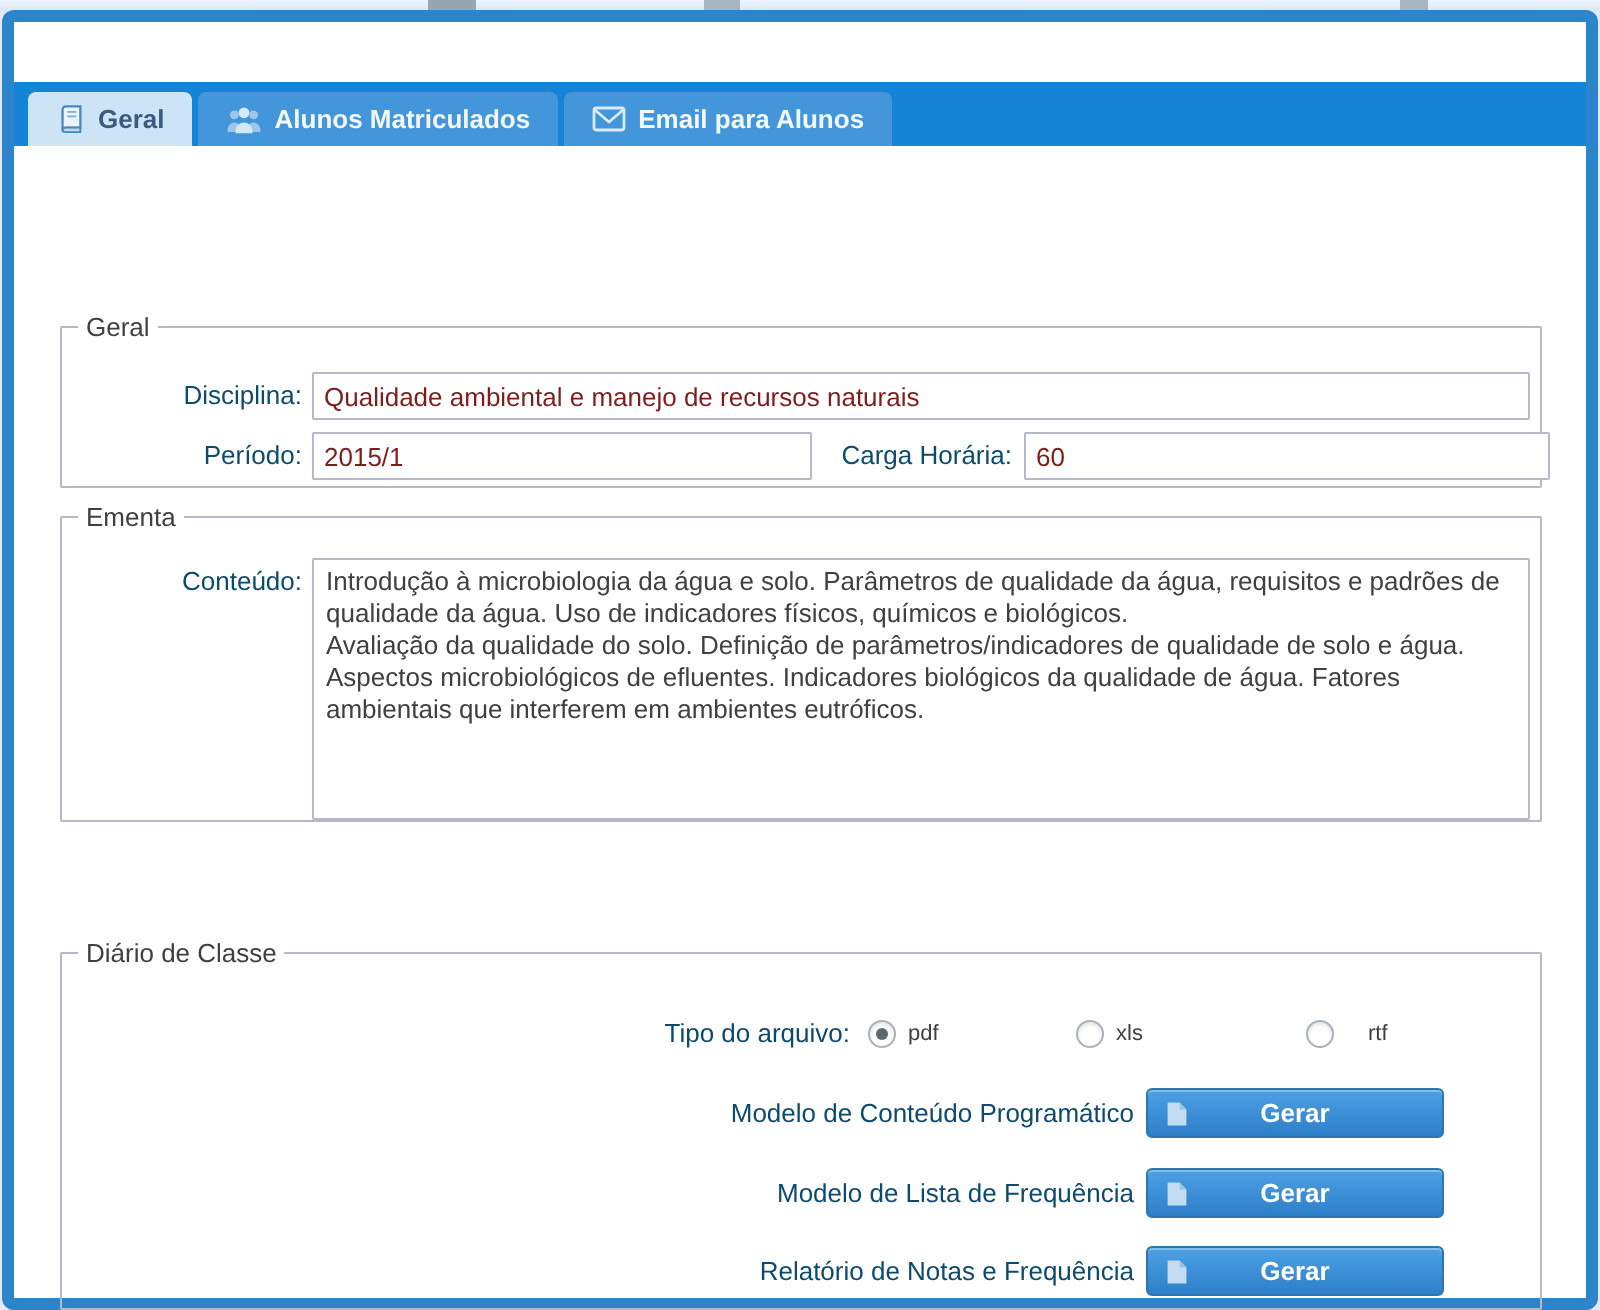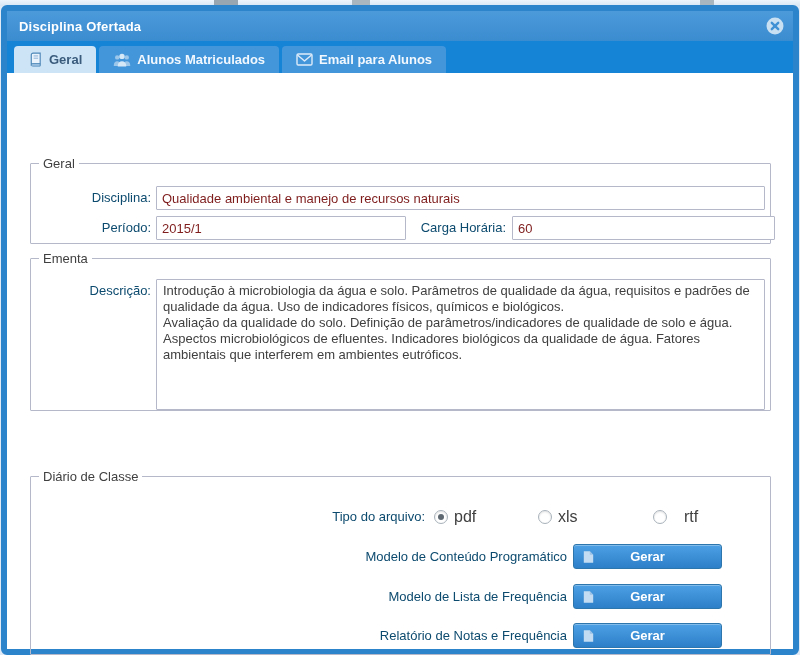--- a/index.html
+++ b/index.html
@@ -36,49 +36,39 @@
   .txt{position:absolute;box-sizing:border-box;height:24px;border:1px solid #b5b8c9;border-radius:1px;
        font-family:"Liberation Sans",sans-serif;font-size:13px;color:#7f1d1d;padding:0 5px;background:#fff;}
   textarea.area{position:absolute;box-sizing:border-box;border:1px solid #b5b8c9;border-radius:1px;resize:none;
        font-family:"Liberation Sans",sans-serif;font-size:13px;line-height:16px;color:#404040;
        padding:3px 6px;overflow:hidden;background:#fff;}
   .checkbox{position:absolute;width:14px;height:14px;box-sizing:border-box;border:1px solid #b0b6bf;
        border-radius:2px;background:linear-gradient(#fefefe,#ededed);cursor:pointer;}
   .radio{position:absolute;width:14px;height:14px;box-sizing:border-box;border:1px solid #a9b2ba;
        border-radius:50%;background:#fff;box-shadow:inset 0 1px 2px rgba(0,0,0,.12);cursor:pointer;}
   .radio.on::after{content:"";position:absolute;left:3px;top:3px;width:6px;height:6px;border-radius:50%;background:#5e6871;}
-  .rlbl{position:absolute;font-size:16px;color:#404040;line-height:14px;cursor:pointer;}
+  .rlbl{position:absolute;font-size:11px;color:#404040;line-height:14px;cursor:pointer;}
 
   .btn{position:absolute;box-sizing:border-box;display:flex;align-items:center;justify-content:center;
        background:linear-gradient(#4da0e4,#2d80c8);border:1px solid #2d76ad;border-radius:3px;
        color:#fff;font-size:13px;font-weight:bold;cursor:pointer;box-shadow:inset 0 1px 0 rgba(255,255,255,.3);}
   .btn .bicon{position:absolute;left:9px;top:50%;transform:translateY(-50%);display:flex;}
 </style>
 </head>
 <body>
 
 <div id="app">
   <div class="page-top">
     <div class="bg-block b1"></div>
     <div class="bg-block b2"></div>
     <div class="bg-block b3"></div>
   </div>
 
   <div class="win">
 
-    <div class="titlebar">
-      <span class="title">Disciplina Ofertada</span>
-      <div class="close">
-        <svg width="18" height="18" viewBox="0 0 18 18">
-          <circle cx="9" cy="9" r="8.5" fill="#c9e0f3"></circle>
-          <line x1="5.8" y1="5.8" x2="12.2" y2="12.2" stroke="#4090d4" stroke-width="2.4" stroke-linecap="round"></line>
-          <line x1="12.2" y1="5.8" x2="5.8" y2="12.2" stroke="#4090d4" stroke-width="2.4" stroke-linecap="round"></line>
-        </svg>
-      </div>
-    </div>
 
     <div class="tabbar">
       <div class="tab active">
         <span class="ticon">
           <svg width="15" height="15" viewBox="0 0 16 16">
             <path d="M3.5 3 C3.5 1.9 4.4 1.2 5.4 1.2 H13 V12.6 H5.2 C4.3 12.6 3.5 13.4 3.5 14.3 Z" fill="#eaf3fc" stroke="#4d86b8" stroke-width="1.2"></path>
             <path d="M3.5 14.3 C3.5 13.4 4.3 12.6 5.2 12.6 H13 V15 H5.4 C4.4 15 3.5 14.6 3.5 14.3 Z" fill="#bcd7ee" stroke="#4d86b8" stroke-width="1"></path>
             <line x1="6" y1="4.2" x2="10.8" y2="4.2" stroke="#86aed1" stroke-width="1"></line>
             <line x1="6" y1="6.6" x2="10.8" y2="6.6" stroke="#86aed1" stroke-width="1"></line>
           </svg>
@@ -116,21 +106,21 @@
         <span class="lbl r" style="left:0;top:16px;width:120px;">Disciplina:</span>
         <input class="txt" style="left: 125px; top: 15px; width: 609px;" value="Qualidade ambiental e manejo de recursos naturais">
         <span class="lbl r" style="left:0;top:46px;width:120px;">Período:</span>
         <input class="txt" style="left: 125px; top: 45px; width: 250px;" value="2015/1">
         <span class="lbl r" style="left:290px;top:46px;width:185px;">Carga Horária:</span>
         <input class="txt" style="left: 481px; top: 45px; width: 263px;" value="60">
       </fieldset>
 
       <fieldset class="fs" style="left:23px;top:178px;width:741px;height:160px;">
         <legend>Ementa</legend>
-        <span class="lbl r" style="left:0;top:14px;width:120px;">Descrição:</span>
+        <span class="lbl r" style="left:0;top:14px;width:120px;">Conteúdo:</span>
         <textarea class="area" style="left: 125px; top: 13px; width: 609px; height: 131px;">Introdução à microbiologia da água e solo. Parâmetros de qualidade da água, requisitos e padrões de qualidade da água. Uso de indicadores físicos, químicos e biológicos.
 Avaliação da qualidade do solo. Definição de parâmetros/indicadores de qualidade de solo e água.
 Aspectos microbiológicos de efluentes. Indicadores biológicos da qualidade de água. Fatores ambientais que interferem em ambientes eutróficos.</textarea>
       </fieldset>
 
 
       <fieldset class="fs" style="left:23px;top:396px;width:741px;height:186px;">
         <legend>Diário de Classe</legend>
 
         <span class="lbl r" style="left:274px;top:22px;width:120px;">Tipo do arquivo:</span>

